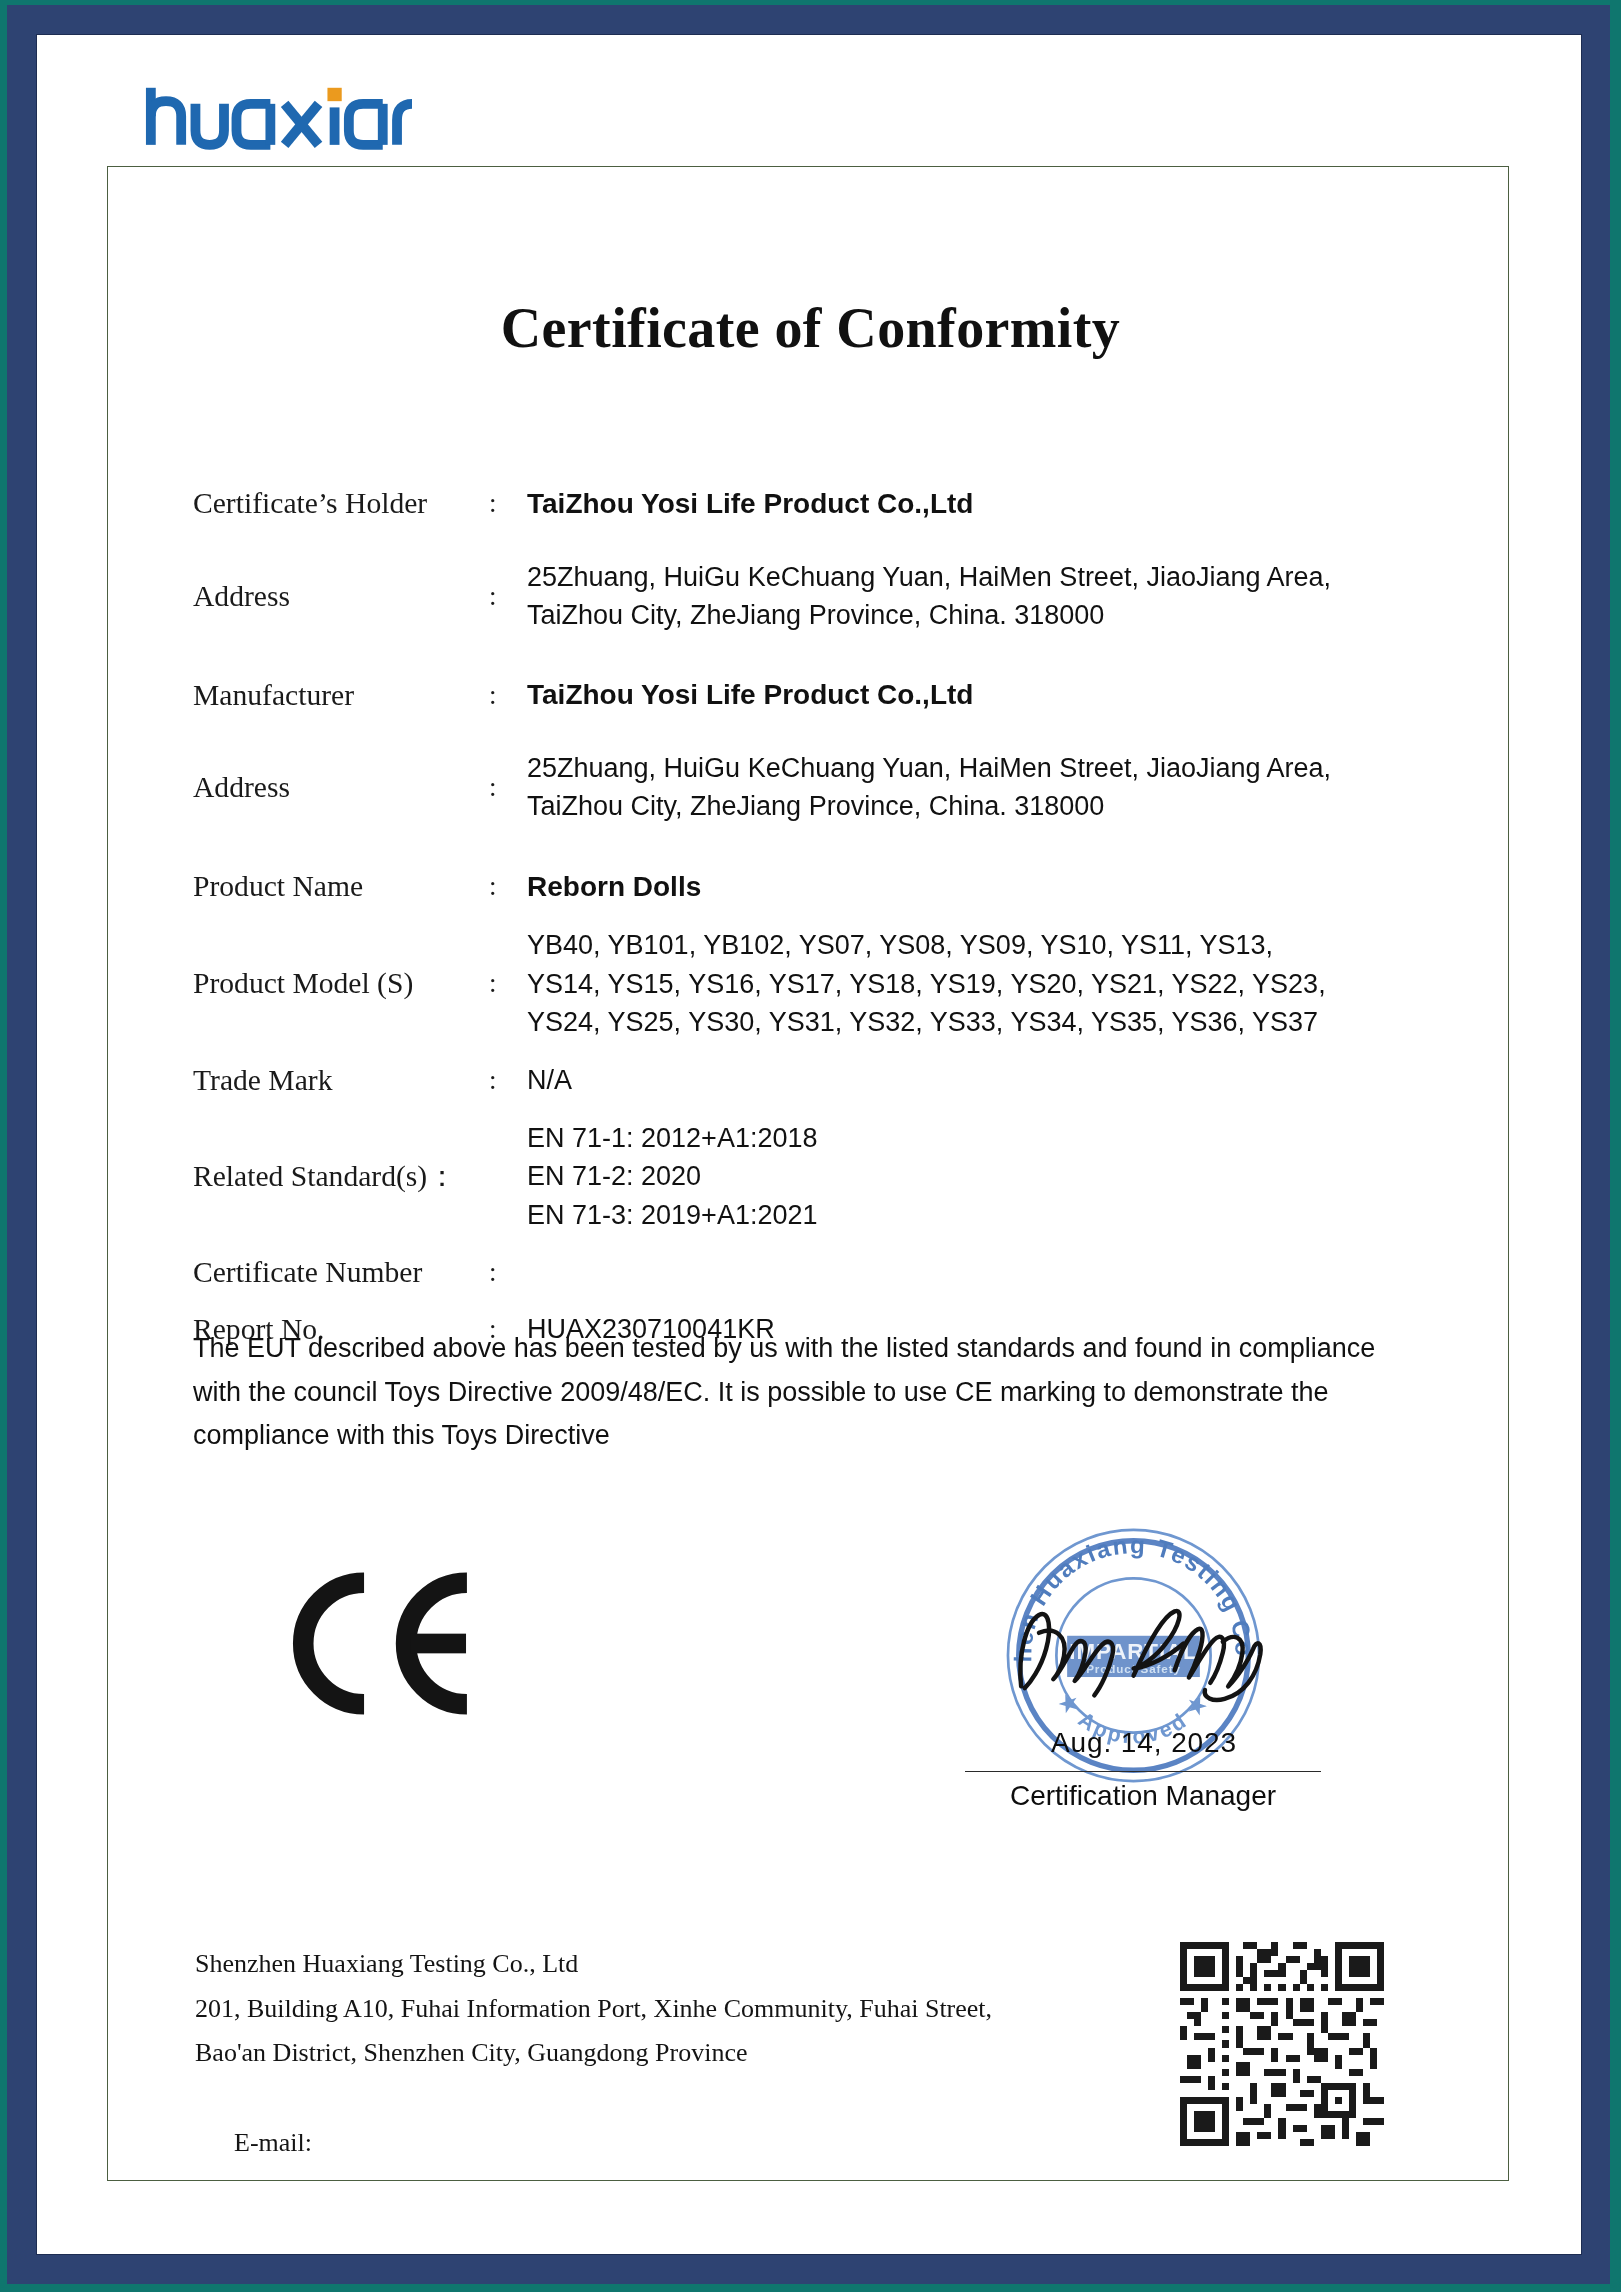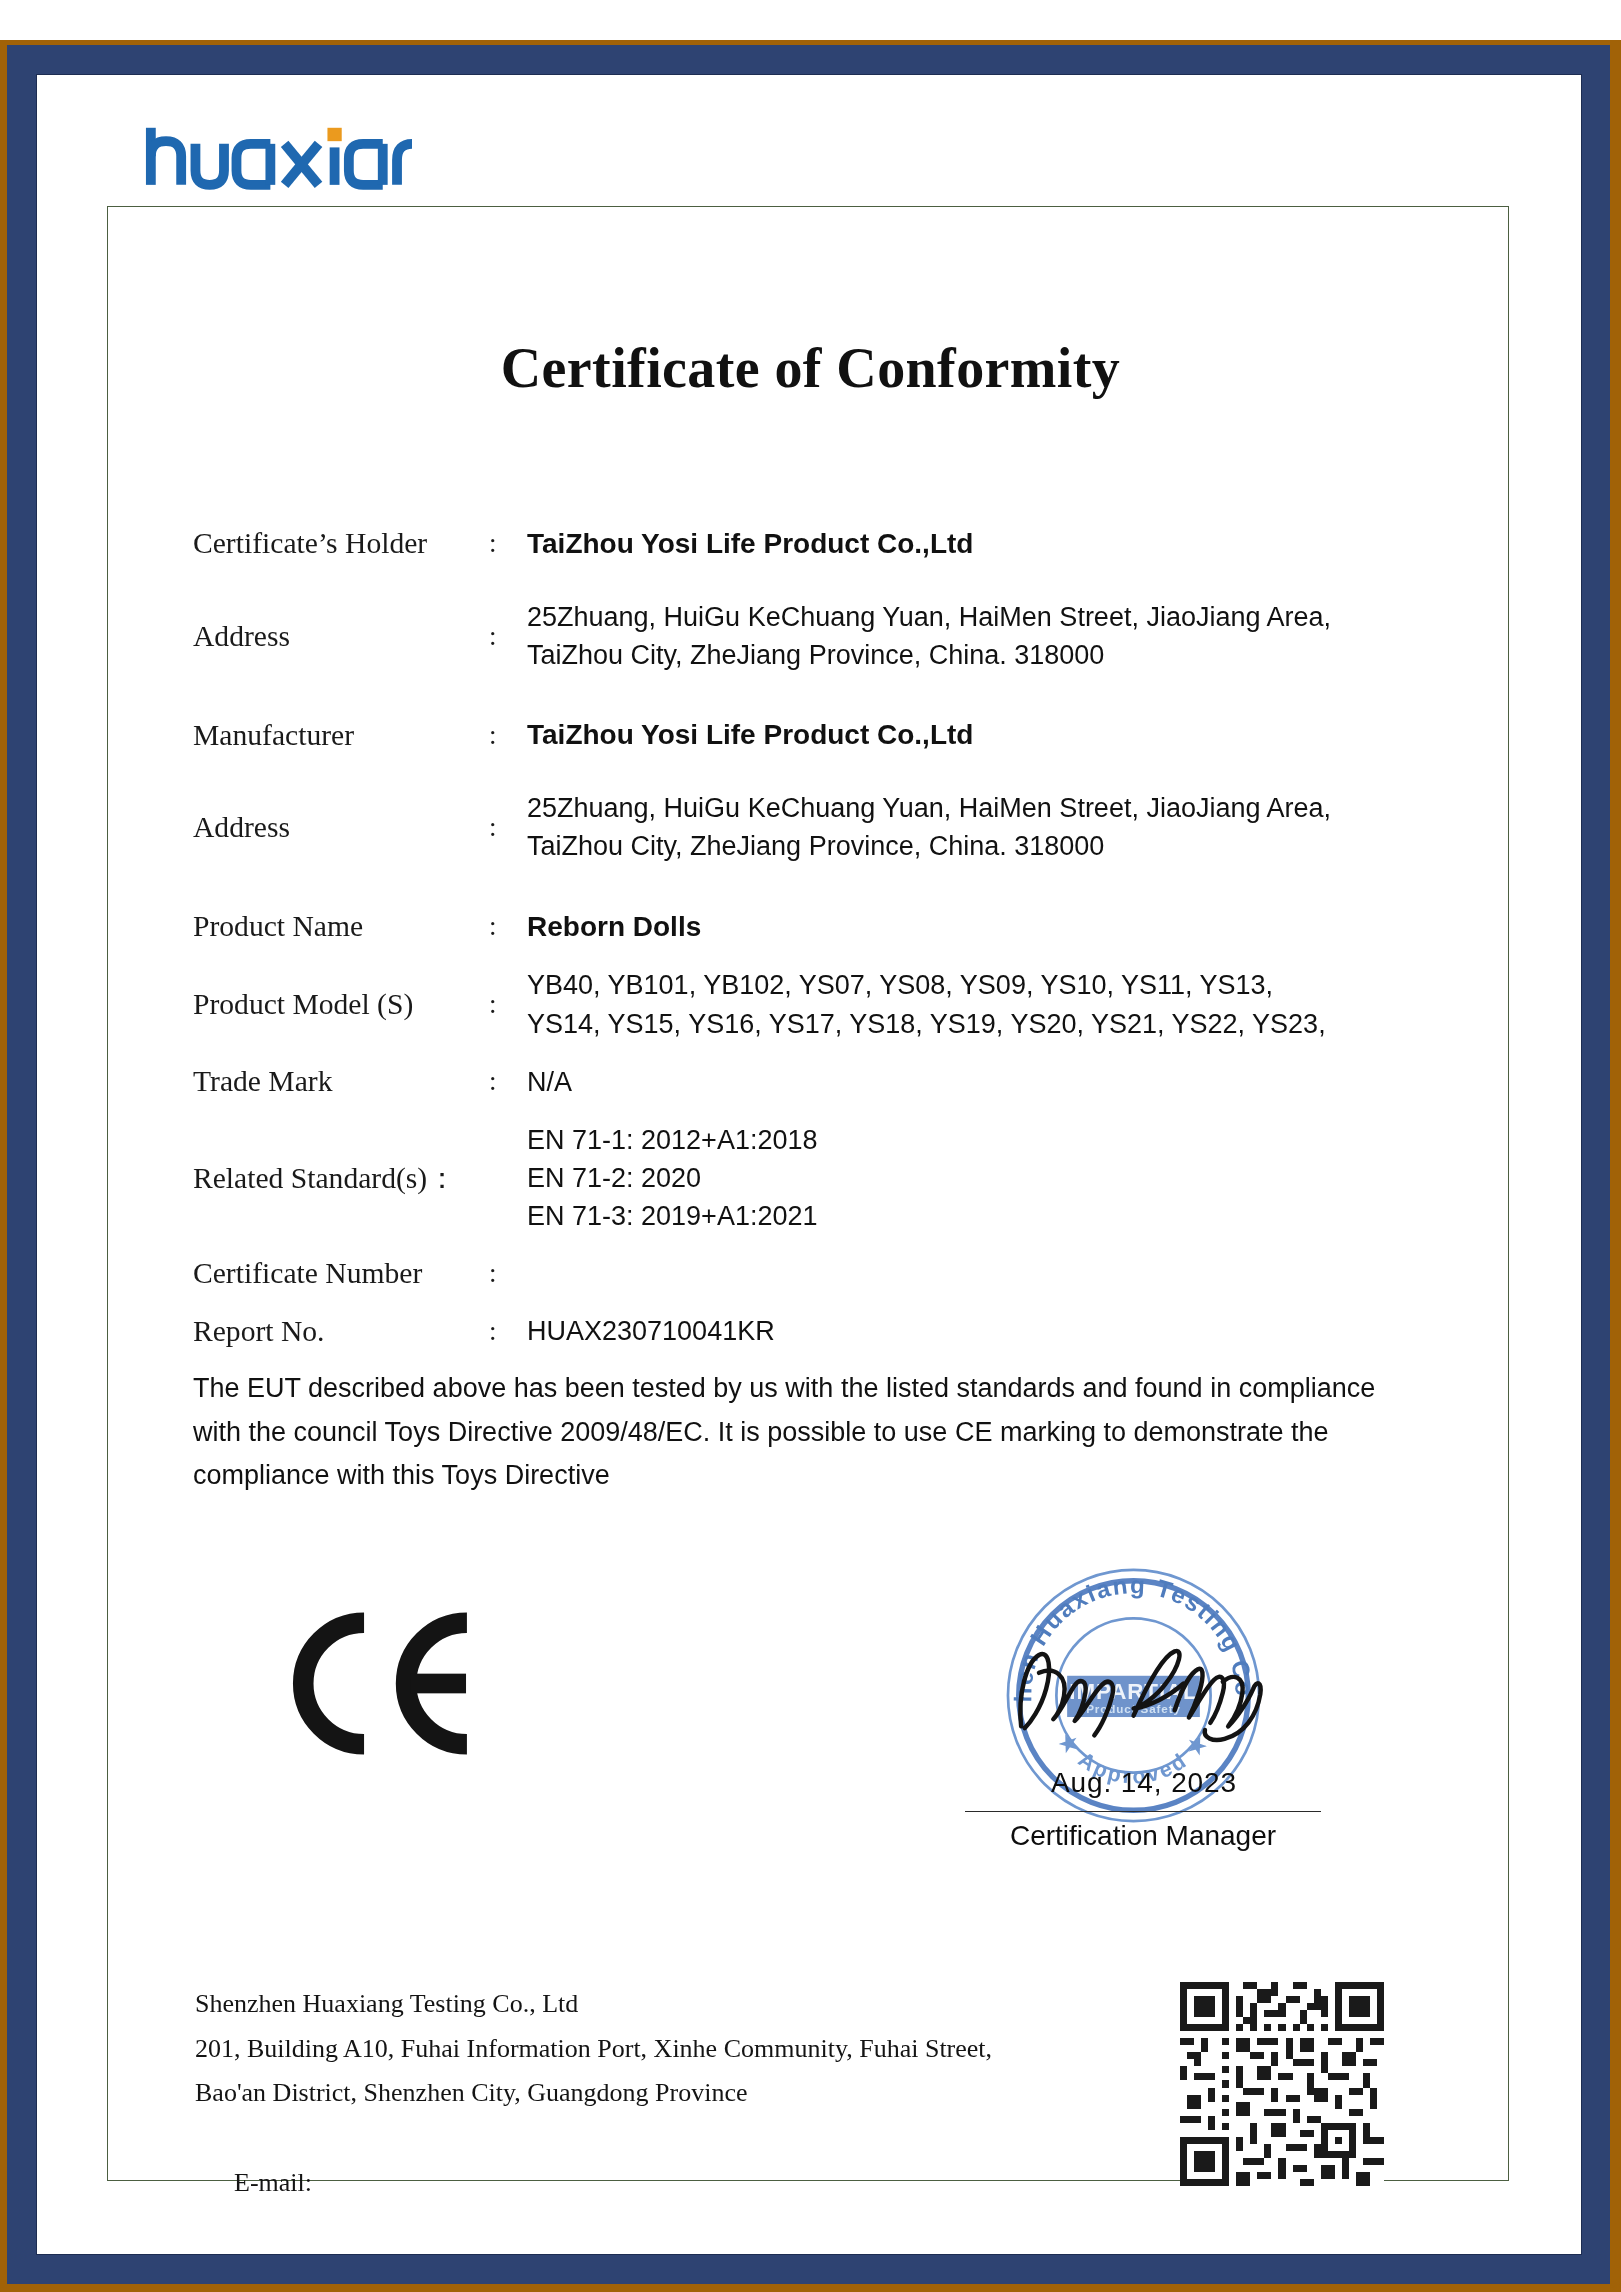--- a/index.html
+++ b/index.html
@@ -12,22 +12,21 @@
     height: 2293px;
     font-family: "Liberation Serif", serif;
     overflow: hidden;
     position: relative;
   }
 
   
   #page {
     position: absolute;
     inset: 0;
-    background: #a16207;
-    margin-top: 40px;
+    background: #0f766e;
   }
   .navy-frame {
     position: absolute;
     left: 7.2px;
     top: 5.4px;
     right: 10.7px;
     bottom: 9px;
     border: 29px solid #2e4372;
     box-sizing: border-box;
     background: #ffffff;
@@ -311,20 +310,21 @@
     </div>
 
     <div class="gap-sm"></div>
 
     <div class="frow">
       <div class="flabel">Product Model (S)</div>
       <div class="fcolon">:</div>
       <div class="fvalue">
         <span class="mline">YB40,  YB101,  YB102,  YS07,  YS08,  YS09,  YS10,  YS11,  YS13,</span>
         <span class="mline">YS14, YS15, YS16, YS17, YS18, YS19, YS20, YS21, YS22, YS23,</span>
+        <span class="mline">YS24, YS25, YS30, YS31, YS32, YS33, YS34, YS35, YS36, YS37</span>
       </div>
     </div>
 
     <div class="gap-sm"></div>
 
     <div class="frow">
       <div class="flabel">Trade Mark</div>
       <div class="fcolon">:</div>
       <div class="fvalue">N/A</div>
     </div>

